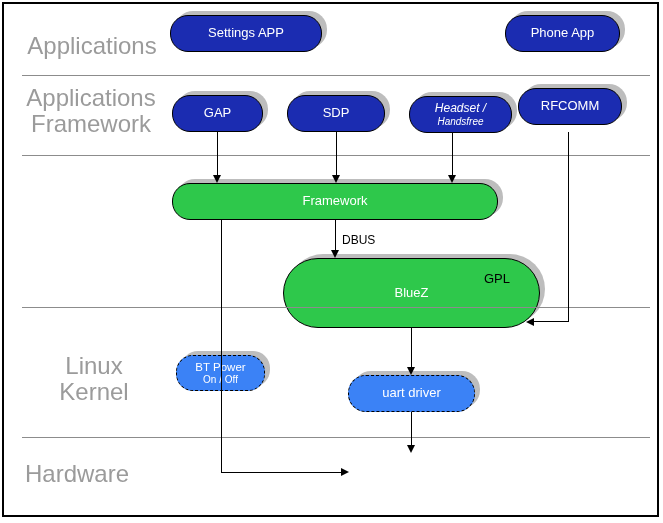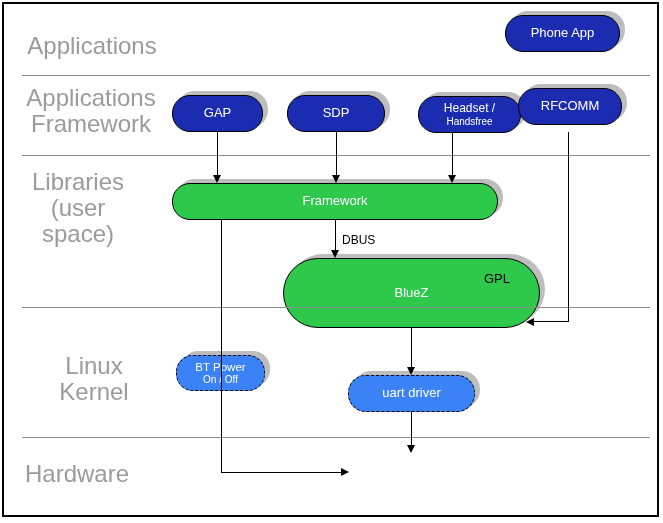--- a/index.html
+++ b/index.html
@@ -44,36 +44,37 @@
   <div class="frame"></div>
 
   <div class="layer-line" style="top:75px;"></div>
   <div class="layer-line" style="top:155px;"></div>
   <div class="layer-line" style="top:307px;"></div>
   <div class="layer-line" style="top:437px;"></div>
 
   <div class="layer-label" style="left:26px;top:33px;width:132px;">Applications</div>
   <div class="layer-label" style="left:24px;top:85px;width:134px;">Applications
 Framework</div>
-  <div class="layer-label" style="left:22px;top:169px;width:112px;">Libraries
-(user space)</div>
   <div class="layer-label" style="left:28px;top:353px;width:132px;">Linux Kernel</div>
   <div class="layer-label" style="left:24px;top:461px;width:106px;">Hardware</div>
 
+  <div class="pill blue" style="left:170px;top:15px;width:152px;height:37px;border-radius:18px;">
+    <span class="lbl">Settings APP</span>
+  </div>
   <div class="pill blue" style="left:505px;top:15px;width:115px;height:37px;border-radius:18px;">
     <span class="lbl">Phone App</span>
   </div>
 
   <div class="pill blue" style="left:172px;top:95px;width:91px;height:37px;border-radius:18px;">
     <span class="lbl">GAP</span>
   </div>
   <div class="pill blue" style="left:287px;top:95px;width:98px;height:37px;border-radius:18px;">
     <span class="lbl">SDP</span>
   </div>
-  <div class="pill blue" style="left:418px;top:96px;width:103px;height:37px;border-radius:18px;">
+  <div class="pill blue" style="left:409px;top:96px;width:103px;height:37px;border-radius:18px;font-style:italic;">
     <span style="font-size:12px;">Headset /</span>
     <span class="lbl-sm">Handsfree</span>
   </div>
   <div class="pill blue" style="left:518px;top:88px;width:104px;height:37px;border-radius:18px;">
     <span class="lbl">RFCOMM</span>
   </div>
 
   <div class="pill green" style="left:172px;top:183px;width:326px;height:37px;border-radius:18px;">
     <span class="lbl">Framework</span>
   </div>

